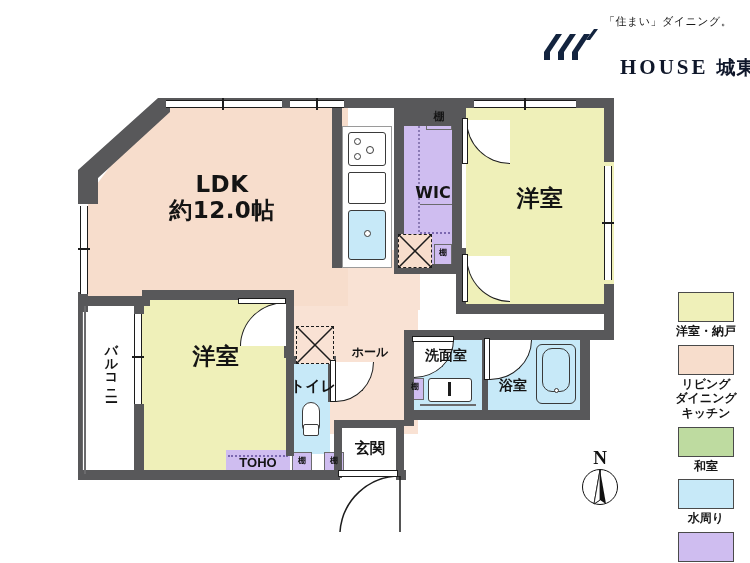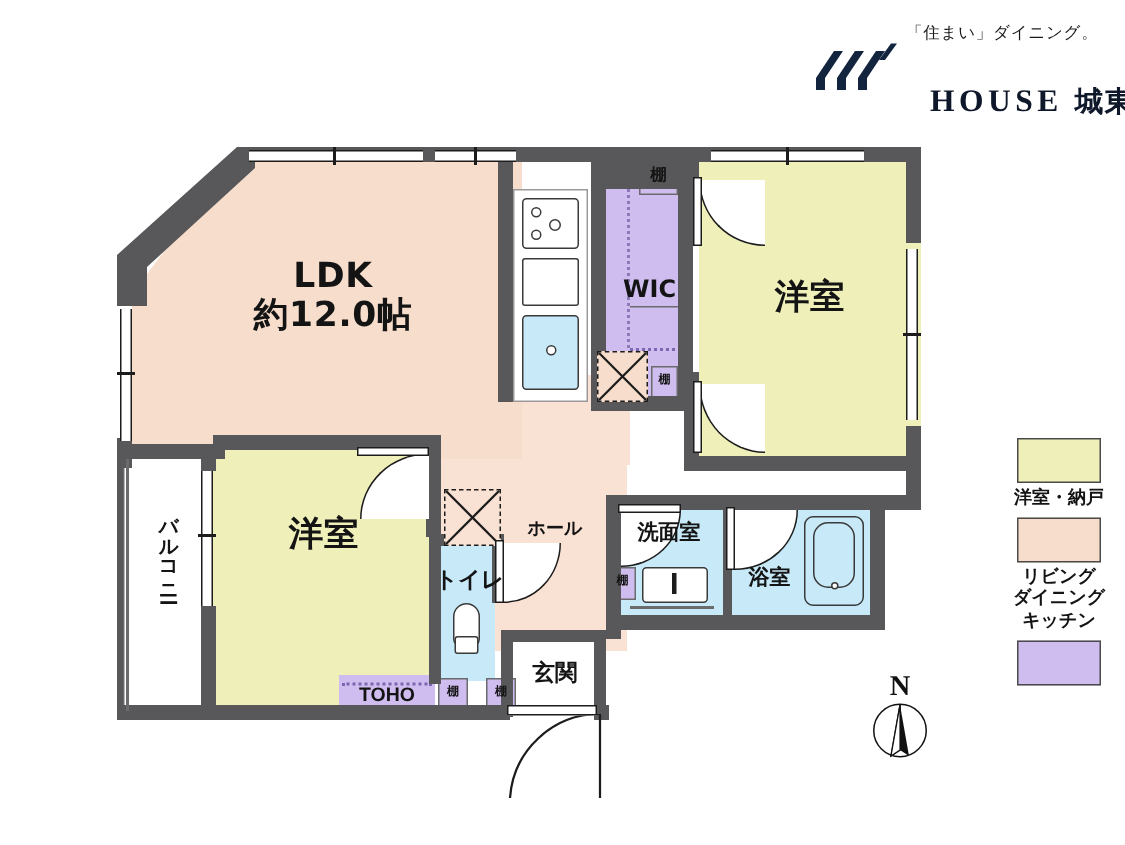--- a/index.html
+++ b/index.html
@@ -334,18 +334,26 @@
       <div class="lg-sw" style="background:#eff0b9;"></div>
       <div class="lg-tx">洋室・納戸</div>
     </div>
     <div class="lg-item">
       <div class="lg-sw" style="background:#f7ddcc;"></div>
       <div class="lg-tx" style="white-space:pre-line;">リビング
 ダイニング
 キッチン</div>
     </div>
     <div class="lg-item">
+      <div class="lg-sw" style="background:#bedba0;"></div>
+      <div class="lg-tx">和室</div>
+    </div>
+    <div class="lg-item">
+      <div class="lg-sw" style="background:#c7e9f8;"></div>
+      <div class="lg-tx">水周り</div>
+    </div>
+    <div class="lg-item">
       <div class="lg-sw" style="background:#cfbdf0;"></div>
 
     </div>
   </div>
 
 </div>
 
 </body></html>

